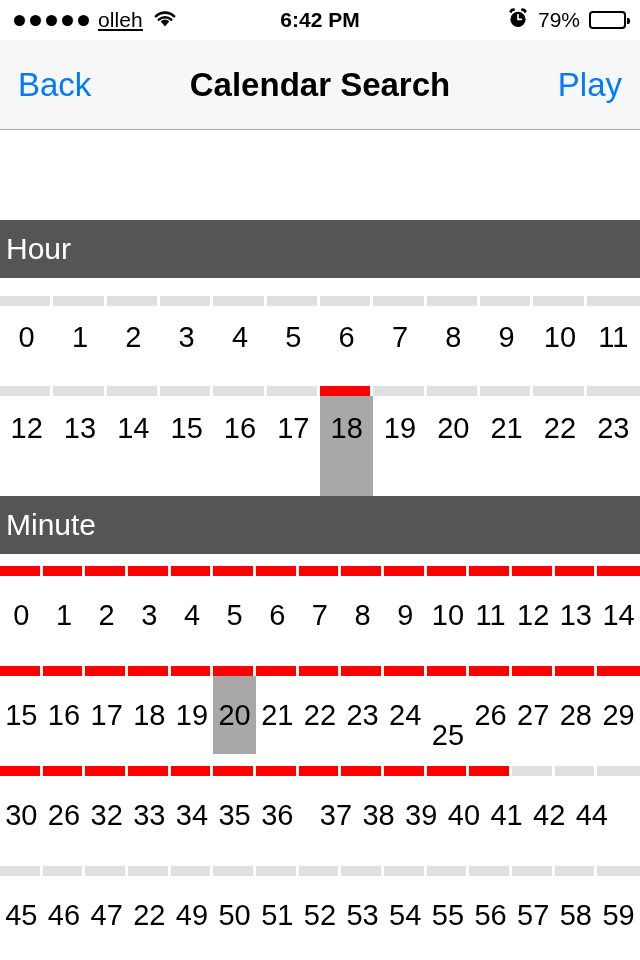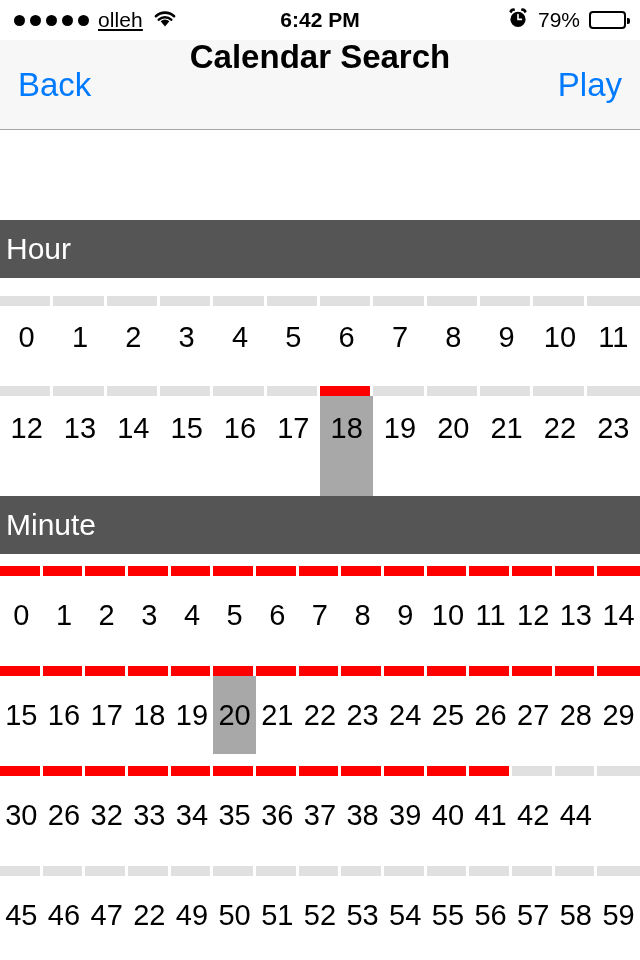--- a/index.html
+++ b/index.html
@@ -101,20 +101,21 @@
     border-radius: 1px;
   }
 
   
   .nav-bar {
     position: relative;
     height: 90px;
     background: #f7f7f7;
     border-bottom: 1px solid #a7a7aa;
     display: flex;
+    align-items: center;
     padding: 0 18px;
   }
   .nav-btn {
     font-size: 33px;
     color: #007aff;
     background: none;
     border: none;
     font-family: inherit;
     cursor: pointer;
     line-height: 1;
@@ -459,21 +460,21 @@
           </div>
           <div class="num-cell" style="width: 6.66667%;">
             <span class="val">22</span>
           </div>
           <div class="num-cell" style="width: 6.66667%;">
             <span class="val">23</span>
           </div>
           <div class="num-cell" style="width: 6.66667%;">
             <span class="val">24</span>
           </div>
-          <div class="num-cell" style="width: 6.66667%;">
+          <div class="num-cell" style="width: 6.66667%; margin-top: 20px;">
             <span class="val">25</span>
           </div>
           <div class="num-cell" style="width: 6.66667%;">
             <span class="val">26</span>
           </div>
           <div class="num-cell" style="width: 6.66667%;">
             <span class="val">27</span>
           </div>
           <div class="num-cell" style="width: 6.66667%;">
             <span class="val">28</span>
@@ -515,21 +516,21 @@
           </div>
           <div class="num-cell" style="width: 6.66667%;">
             <span class="val">34</span>
           </div>
           <div class="num-cell" style="width: 6.66667%;">
             <span class="val">35</span>
           </div>
           <div class="num-cell" style="width: 6.66667%;">
             <span class="val">36</span>
           </div>
-          <div class="num-cell" style="width: 6.66667%;">
+          <div class="num-cell" style="width: 6.66667%; margin-left: 16px;">
             <span class="val">37</span>
           </div>
           <div class="num-cell" style="width: 6.66667%;">
             <span class="val">38</span>
           </div>
           <div class="num-cell" style="width: 6.66667%;">
             <span class="val">39</span>
           </div>
           <div class="num-cell" style="width: 6.66667%;">
             <span class="val">40</span>

